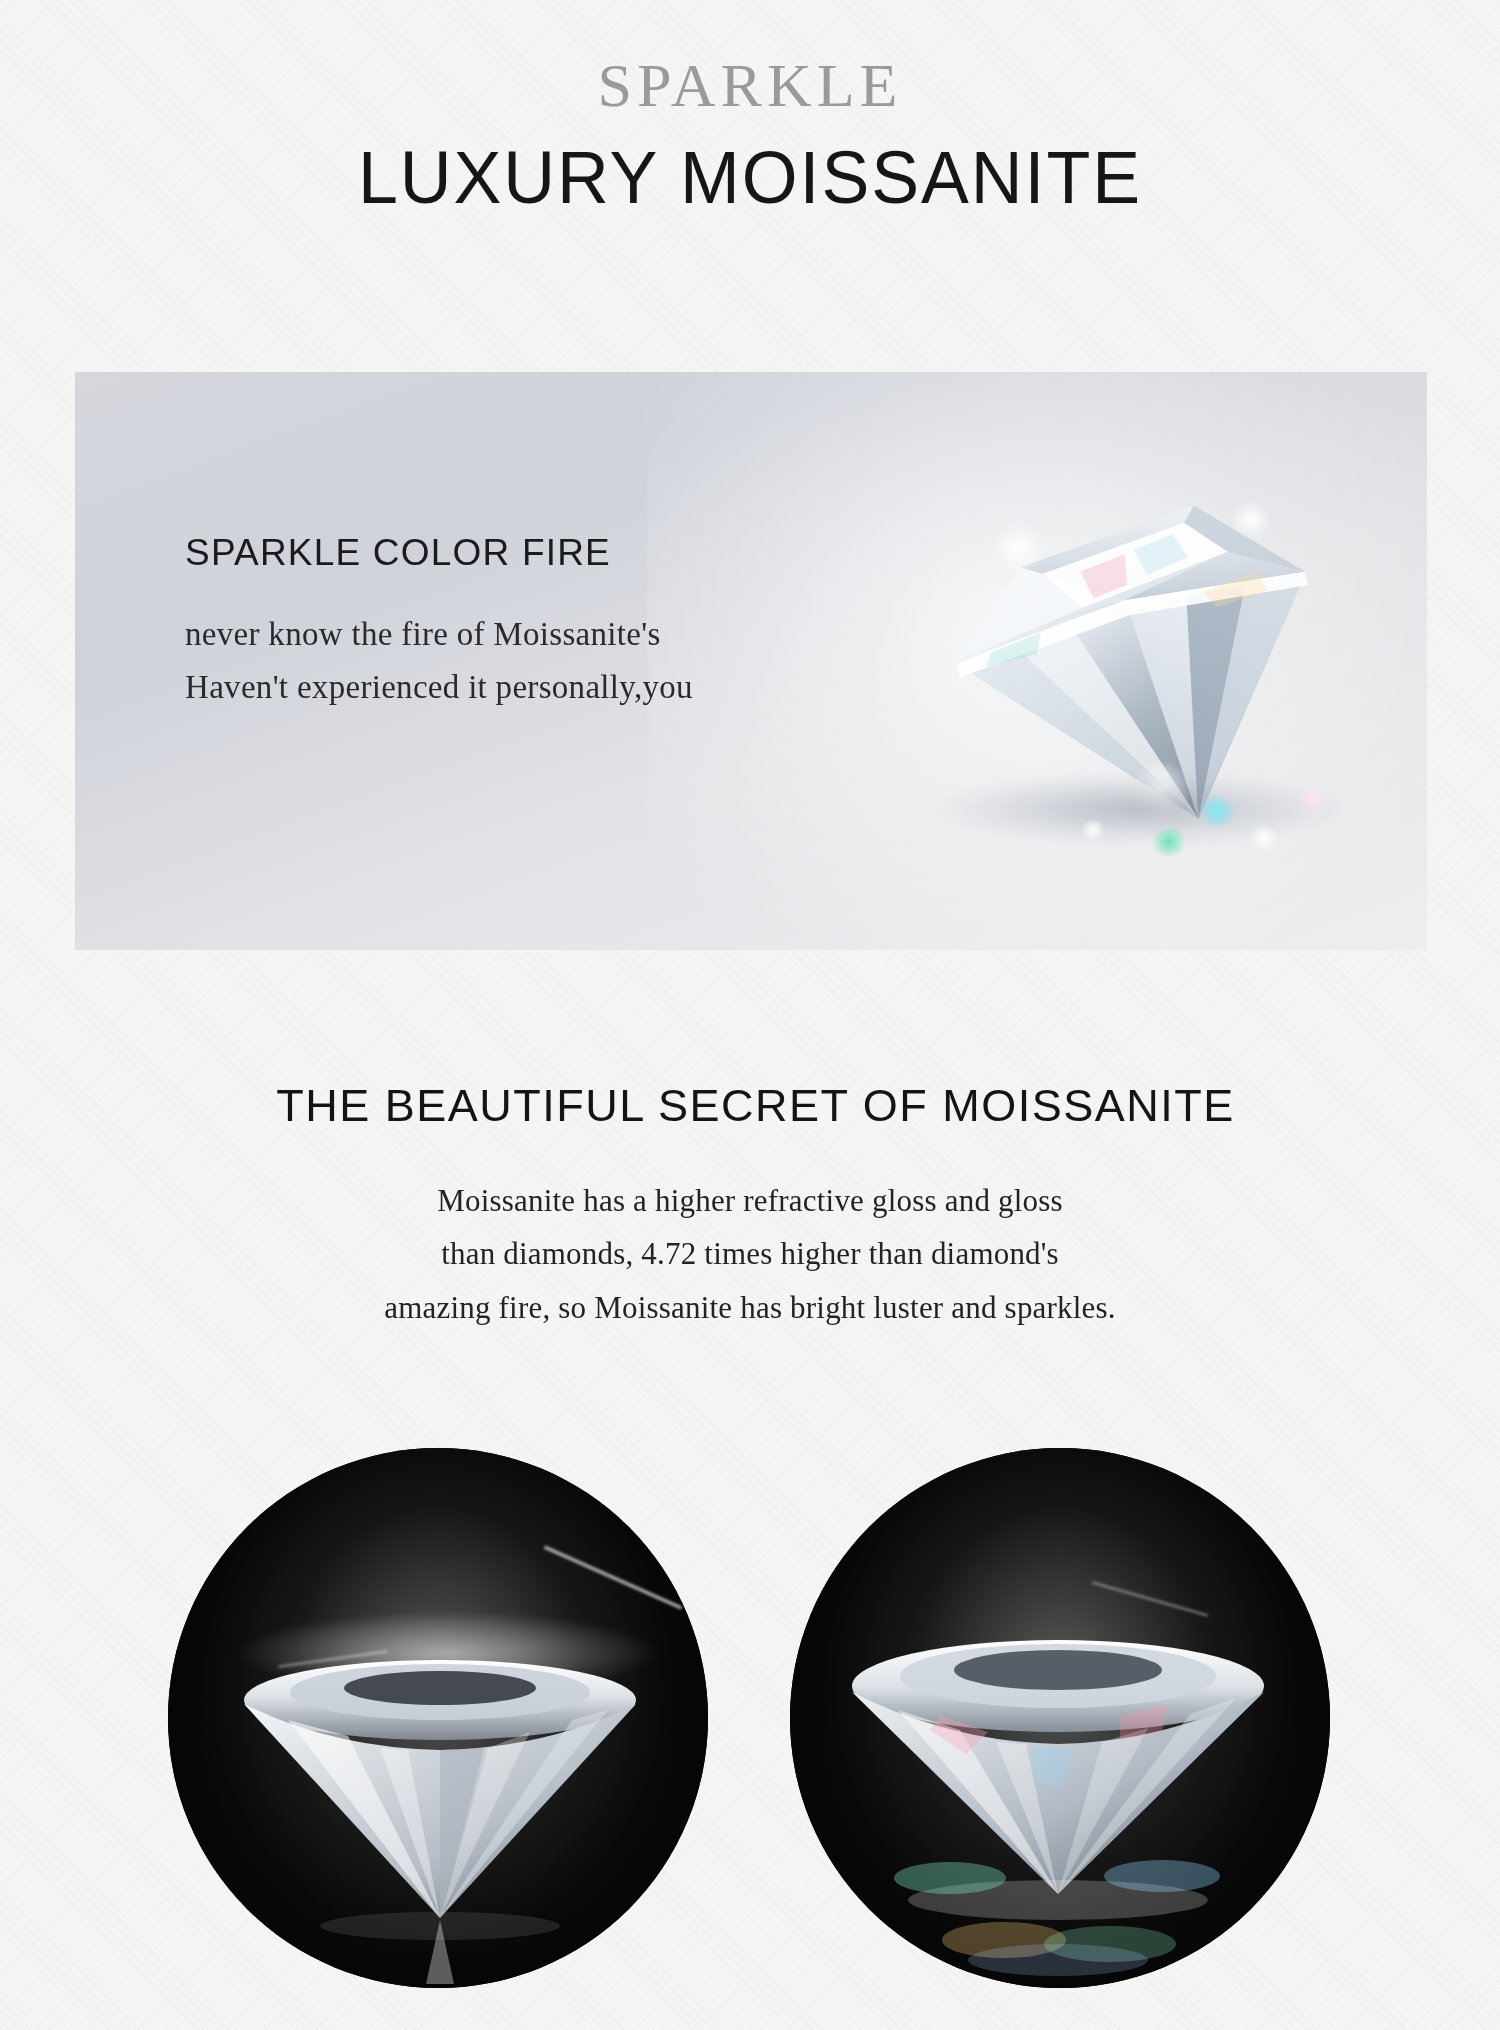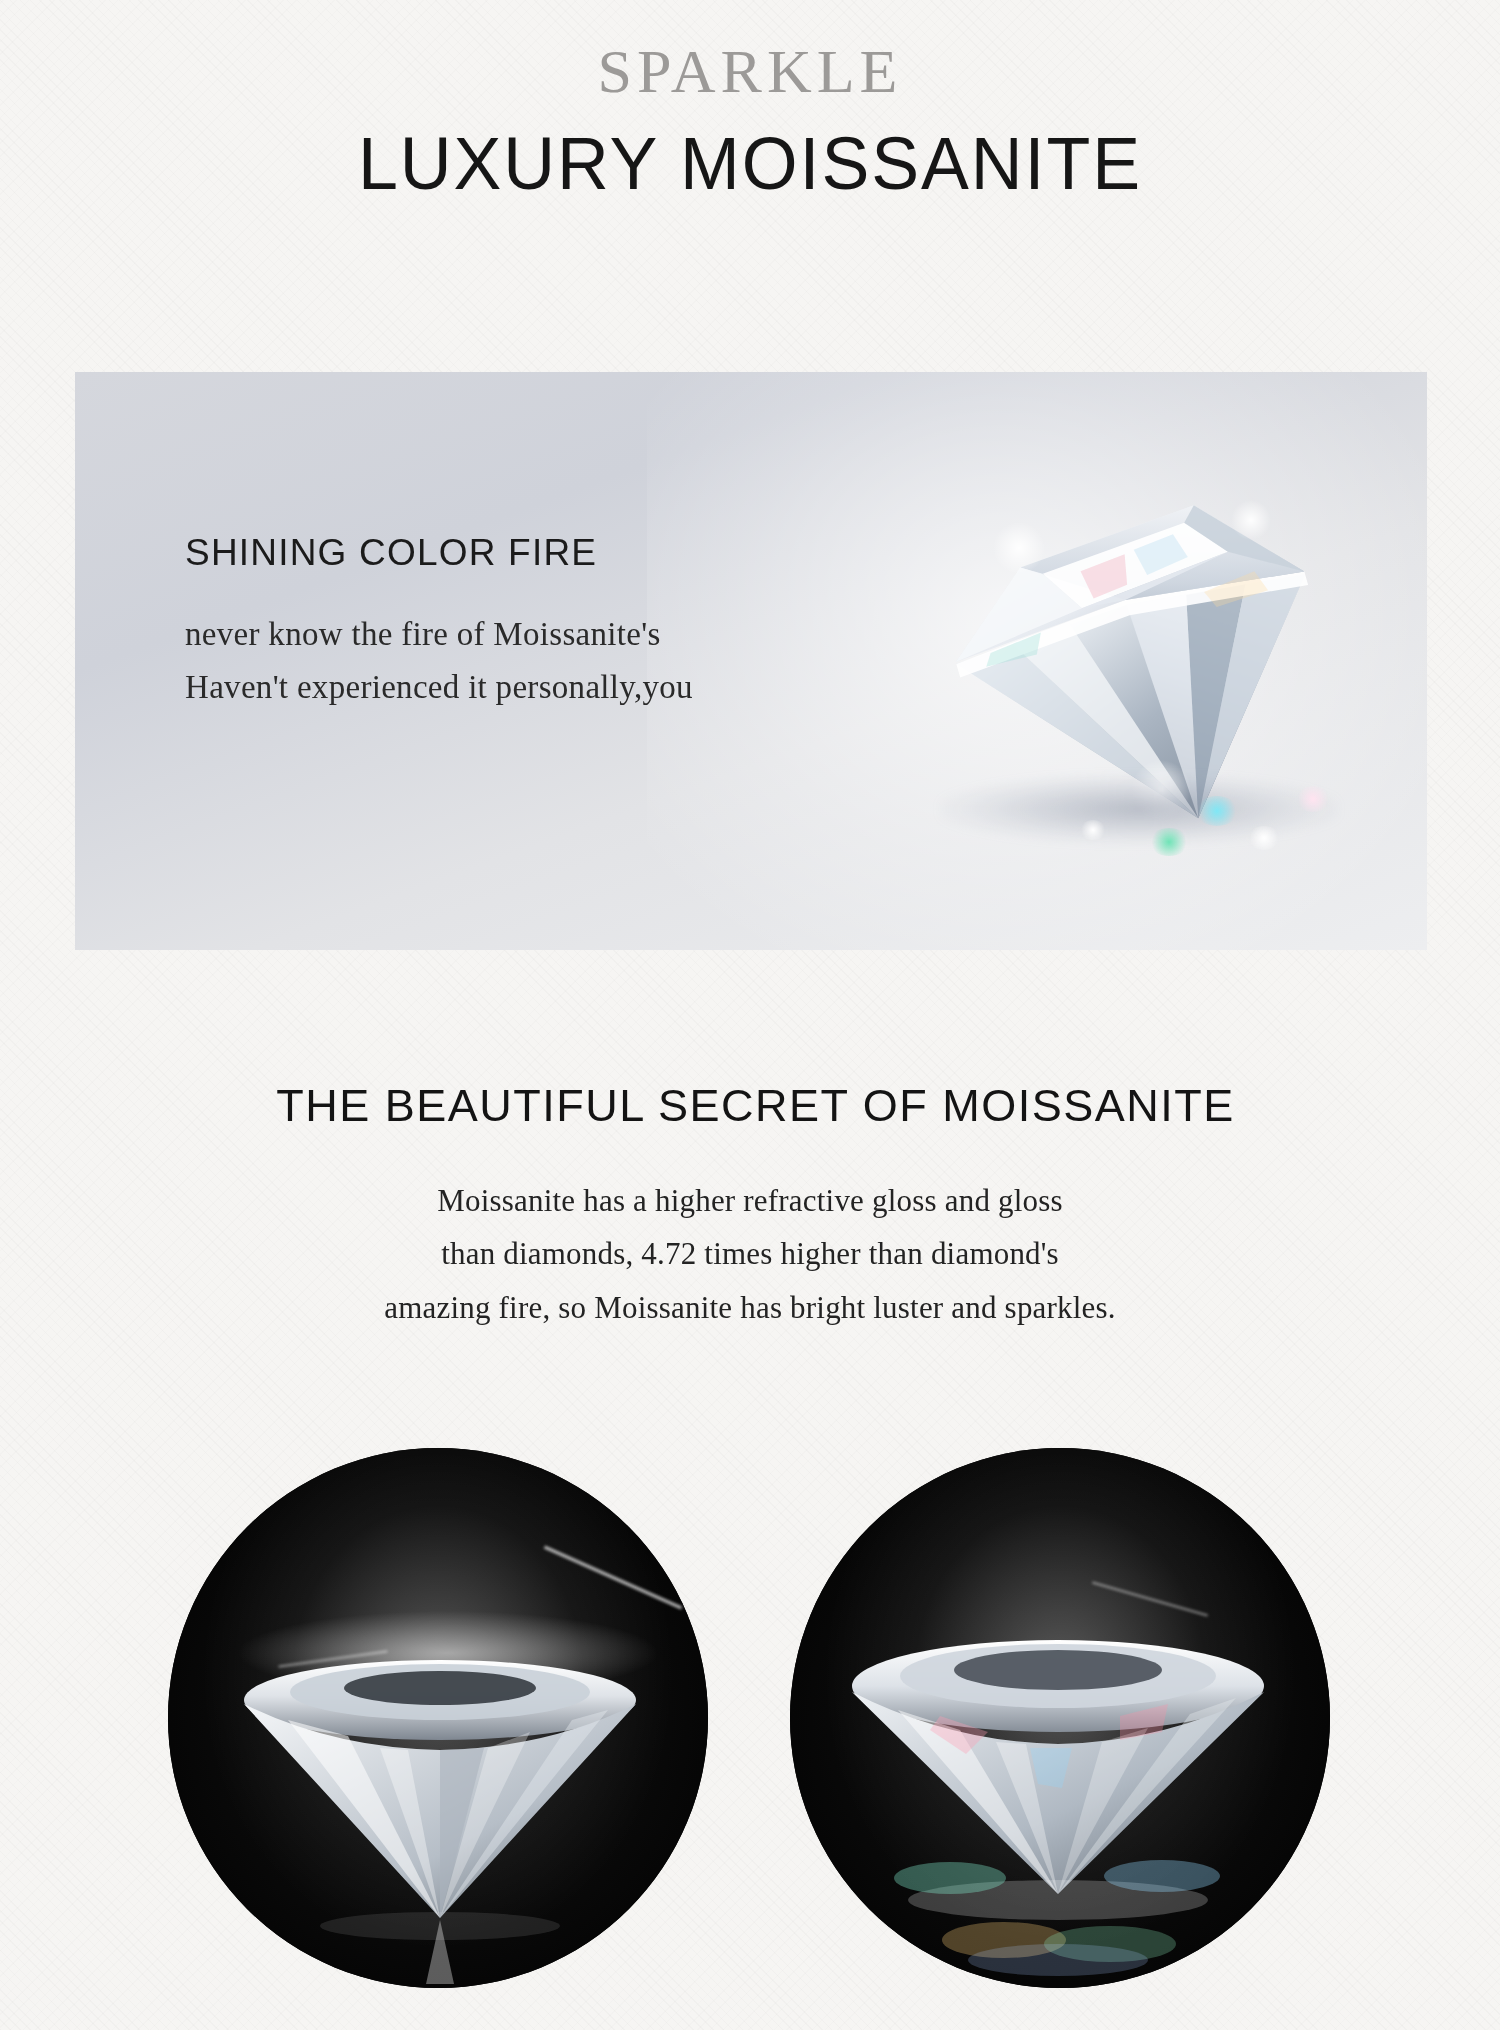--- a/index.html
+++ b/index.html
@@ -27,21 +27,21 @@
   .content {
     position: relative;
     z-index: 1;
     width: 1500px;
     height: 2030px;
   }
 
   
   .header {
     text-align: center;
-    padding-top: 40px;
+    padding-top: 54px;
   }
   .header-kicker {
     font-family: "Liberation Serif", serif;
     font-size: 62px;
     letter-spacing: 5px;
     color: #9c9a98;
     font-weight: 400;
     line-height: 1;
   }
   .header-title {
@@ -184,21 +184,21 @@
 
   <div class="header">
     <div class="header-kicker">SPARKLE</div>
     <div class="header-title">LUXURY MOISSANITE</div>
   </div>
 
   <div class="hero">
     <div class="hero-glow"></div>
 
     <div class="hero-text">
-      <div class="hero-heading">SHINING COLOR FIRE</div>
+      <div class="hero-heading">SPARKLE COLOR FIRE</div>
       <div class="hero-body">
         <div>never know the fire of Moissanite's</div>
         <div>Haven't experienced it personally,you</div>
       </div>
     </div>
 
     <div class="gem-wrap">
       <div class="gem-shadow"></div>
       <svg width="480" height="500" viewBox="0 0 480 500">
         <defs>

